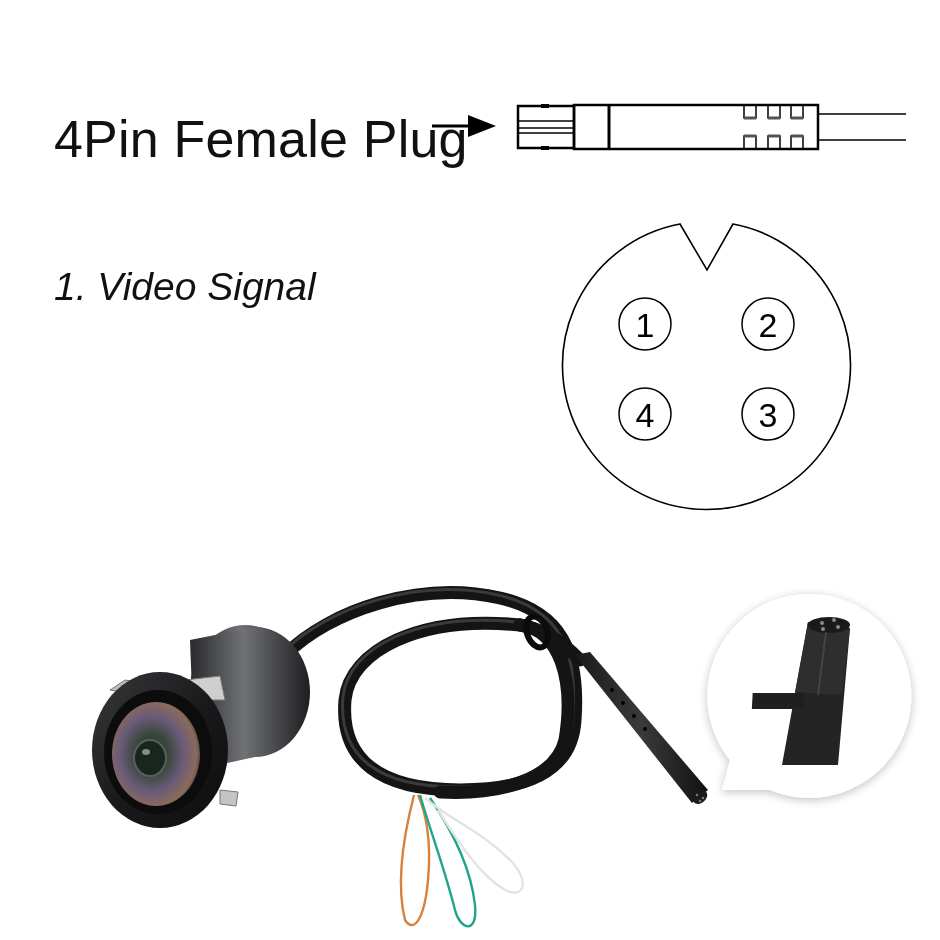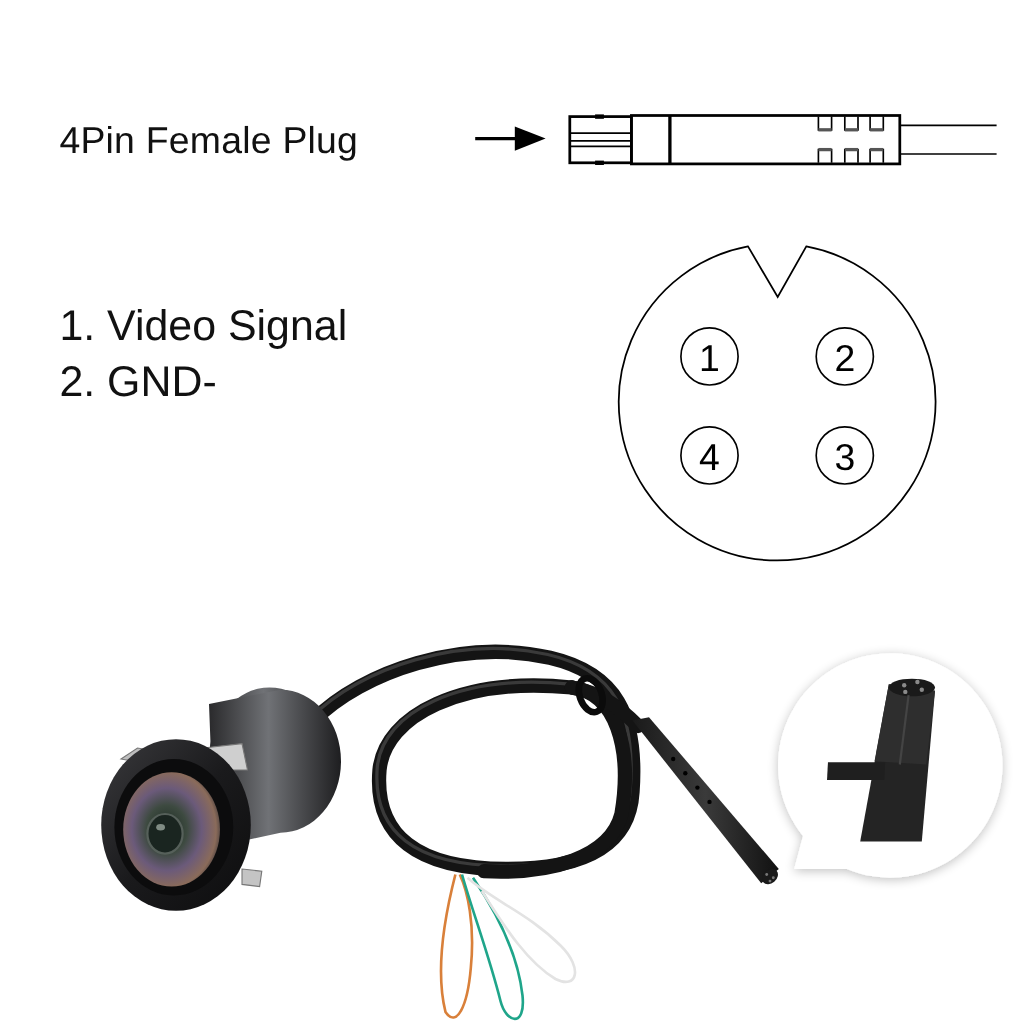--- a/index.html
+++ b/index.html
@@ -1,31 +1,30 @@
 <!DOCTYPE html>
 <html><head>
   <meta charset="utf-8">
   <style>
     html, body { margin: 0; padding: 0; background: #ffffff; }
     body { width: 940px; height: 940px; position: relative; overflow: hidden;
            font-family: "Liberation Sans", sans-serif; color: #111; }
     .abs { position: absolute; }
-    .title { left: 54px; top: 104px; font-size: 34px; line-height: 48px; letter-spacing: 0.2px; white-space: nowrap; }
-    .pinlist { left: 54px; top: 272px; margin: 0; padding: 0; list-style: none; }
+    .title { left: 54px; top: 115px; font-size: 52px; line-height: 48px; letter-spacing: 0.2px; white-space: nowrap; }
+    .pinlist { left: 54px; top: 262px; margin: 0; padding: 0; list-style: none; font-style: italic; }
     .pinlist li { font-size: 39px; line-height: 50.5px; white-space: nowrap; }
     svg { position: absolute; left: 0; top: 0; }
   </style>
 </head>
 <body>
 
 <div class="abs title">4Pin Female Plug</div>
 
 <ul class="abs pinlist">
   <li>1. Video Signal</li>
-  <li>2. GND-</li>
 </ul>
 
 <svg width="940" height="940" viewBox="0 0 940 940">
   <defs>
     <radialGradient id="lensGrad" cx="0.45" cy="0.5" r="0.6">
       <stop offset="0" stop-color="#1c2a22"></stop>
       <stop offset="0.35" stop-color="#3d4a40"></stop>
       <stop offset="0.6" stop-color="#6b5a7a"></stop>
       <stop offset="0.85" stop-color="#8a6b5a"></stop>
       <stop offset="1" stop-color="#2a2a30"></stop>

